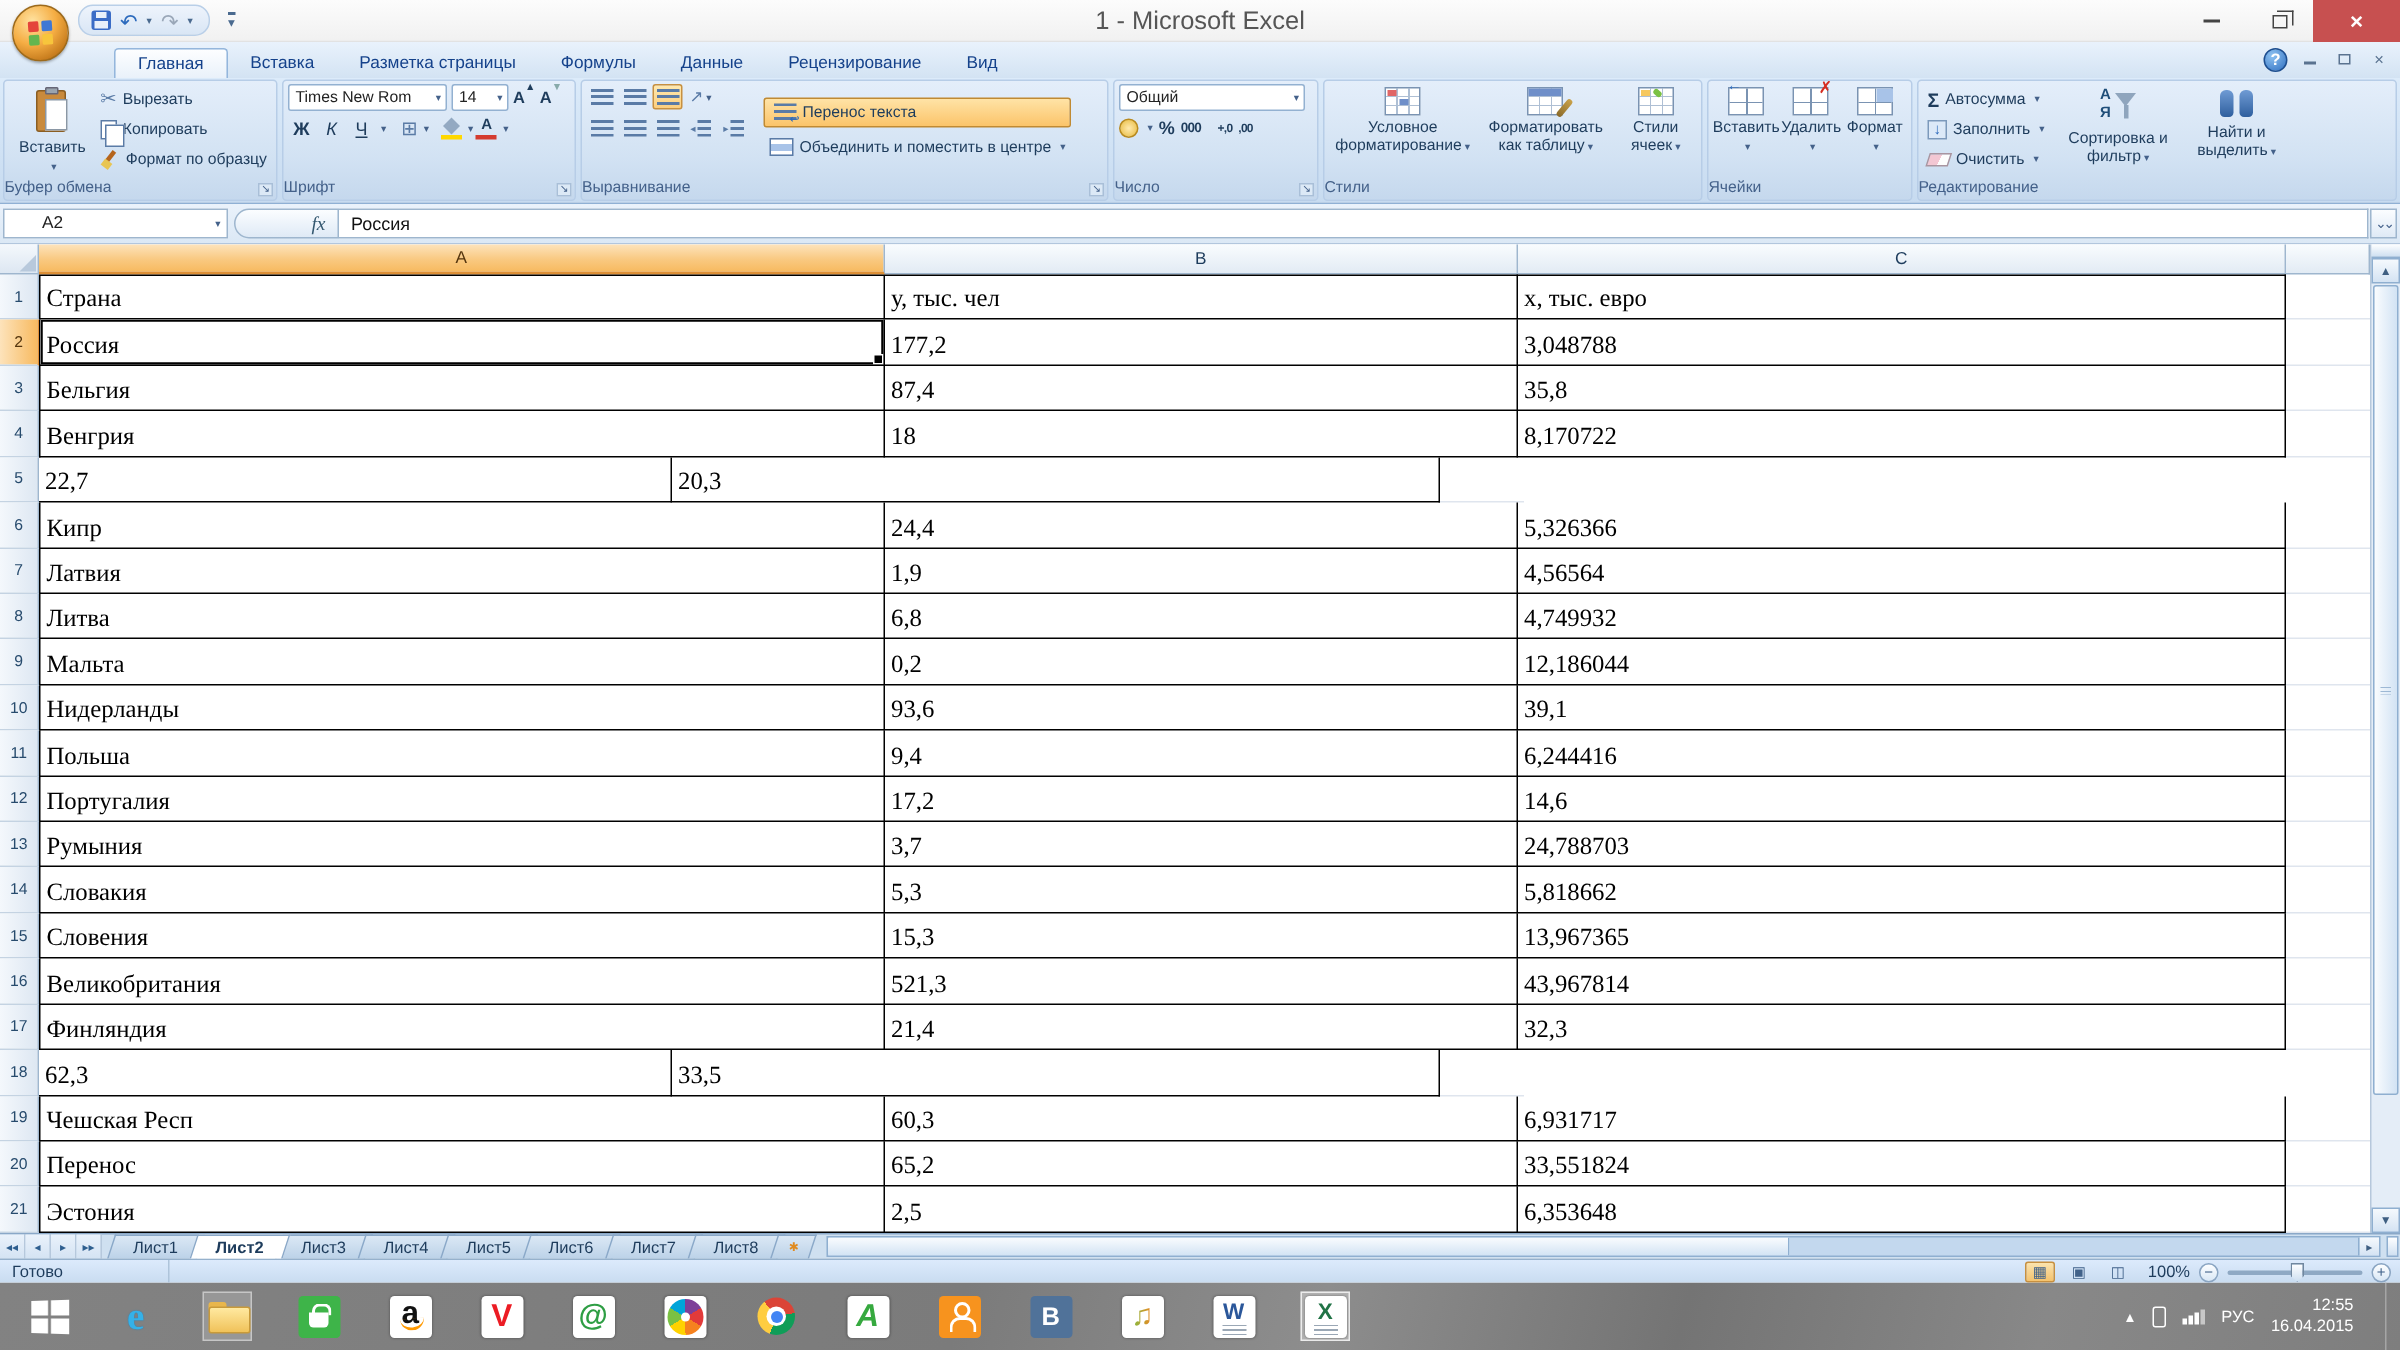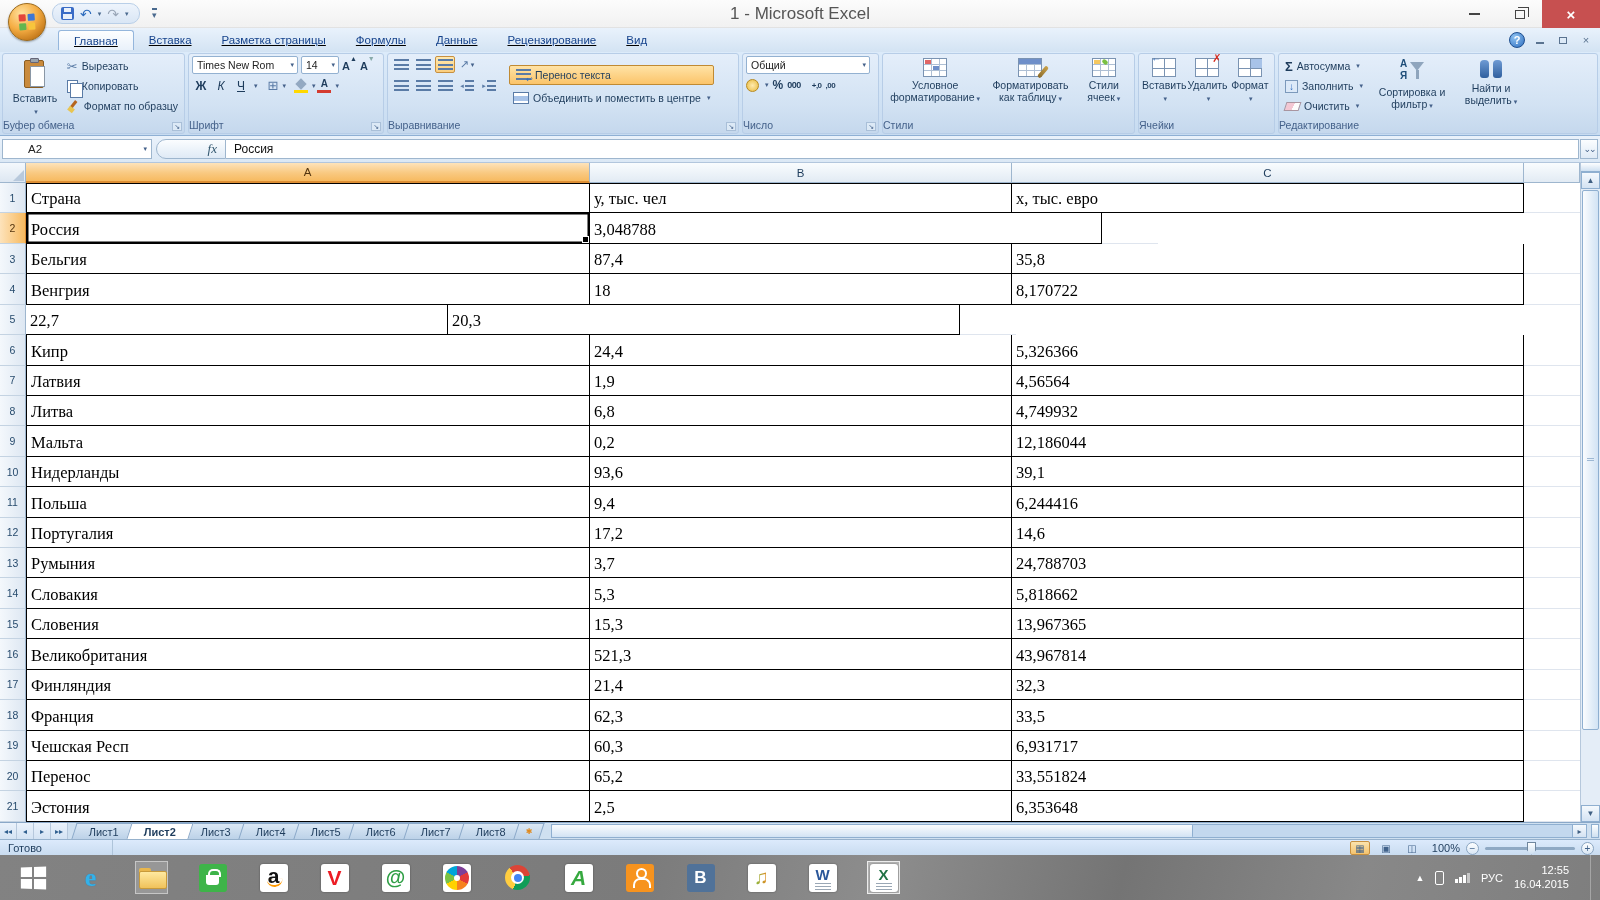--- a/index.html
+++ b/index.html
@@ -28,21 +28,21 @@
   #qat-custom { position:absolute; left:152px; top:8px; font-size:9px; color:#4a6a8f; border-top:2px solid #4a6a8f; line-height:8px; padding-top:1px; }
   #win-controls { position:absolute; right:0; top:0; height:28px; display:flex; }
   .wc { width:45px; height:28px; display:flex; align-items:center; justify-content:center; color:#444; }
   .wc-min i { width:11px; height:2px; background:#444; display:block; }
   .wc-rest i { width:10px; height:9px; border:1.5px solid #444; display:block; position:relative; }
   .wc-rest i::before { content:""; position:absolute; left:2px; top:-4px; width:10px; height:9px; border:1.5px solid #444; border-left:none; border-bottom:none; }
   .wc-close { width:58px; background:#c75050; }
   .wc-close span { color:#fff; font-size:15px; font-weight:bold; }
 
   
-  #tabrow { position:relative; height:24px; background:linear-gradient(#e9f2fc,#d3e3f3); padding-left:58px; display:flex; align-items:center;text-decoration:underline; }
+  #tabrow { position:relative; height:24px; background:linear-gradient(#e9f2fc,#d3e3f3); padding-left:76px; display:flex; align-items:flex-end; }
   .rtab { padding:4px 15px 3px 15px; font-size:11.5px; color:#15428b; cursor:default; }
   .rtab.active { background:linear-gradient(#fdfeff,#e9f1fa); border:1px solid #94b6dc; border-bottom:none; border-radius:3px 3px 0 0; font-weight:normal; color:#15428b; position:relative; z-index:5; }
   #doc-controls { position:absolute; right:6px; top:4px; display:flex; align-items:center; gap:7px; }
   .help-btn { width:16px; height:16px; border-radius:50%; background:radial-gradient(circle at 35% 30%,#8fc3f2,#2f6fc0); color:#fff; font-size:11px; font-weight:bold; display:flex; align-items:center; justify-content:center; border:1px solid #1d4e8f; }
   .dc { color:#5a7390; font-size:11px; line-height:11px; width:16px; text-align:center; }
   .dc-min i { display:inline-block; width:8px; height:2px; background:#5a7390; }
   .dc-rest i { display:inline-block; width:8px; height:7px; border:1.3px solid #5a7390; }
 
   
   #ribbon { height:84px; background:linear-gradient(#dcebfa,#c7dbf0); border-bottom:1px solid #8fb0d4; display:flex; gap:3px; padding:1px 2px 1px 2px; }
@@ -542,20 +542,21 @@
         <div class="g-row">
           <div class="rh">1</div>
           <div class="c ca">Страна</div>
           <div class="c cb">у, тыс. чел</div>
           <div class="c cc">х,  тыс. евро</div>
           <div class="c cd"></div>
         </div>
         <div class="g-row">
           <div class="rh sel">2</div>
           <div class="c ca selcell">Россия</div>
+          <div class="c cb">177,2</div>
           <div class="c cc">3,048788</div>
           <div class="c cd"></div>
         </div>
         <div class="g-row">
           <div class="rh">3</div>
           <div class="c ca">Бельгия</div>
           <div class="c cb">87,4</div>
           <div class="c cc">35,8</div>
           <div class="c cd"></div>
         </div>
@@ -651,21 +652,20 @@
         </div>
         <div class="g-row">
           <div class="rh">17</div>
           <div class="c ca">Финляндия</div>
           <div class="c cb">21,4</div>
           <div class="c cc">32,3</div>
           <div class="c cd"></div>
         </div>
         <div class="g-row">
           <div class="rh">18</div>
-          <div class="c ca">Франция</div>
           <div class="c cb">62,3</div>
           <div class="c cc">33,5</div>
           <div class="c cd"></div>
         </div>
         <div class="g-row">
           <div class="rh">19</div>
           <div class="c ca">Чешская Респ</div>
           <div class="c cb">60,3</div>
           <div class="c cc">6,931717</div>
           <div class="c cd"></div>

